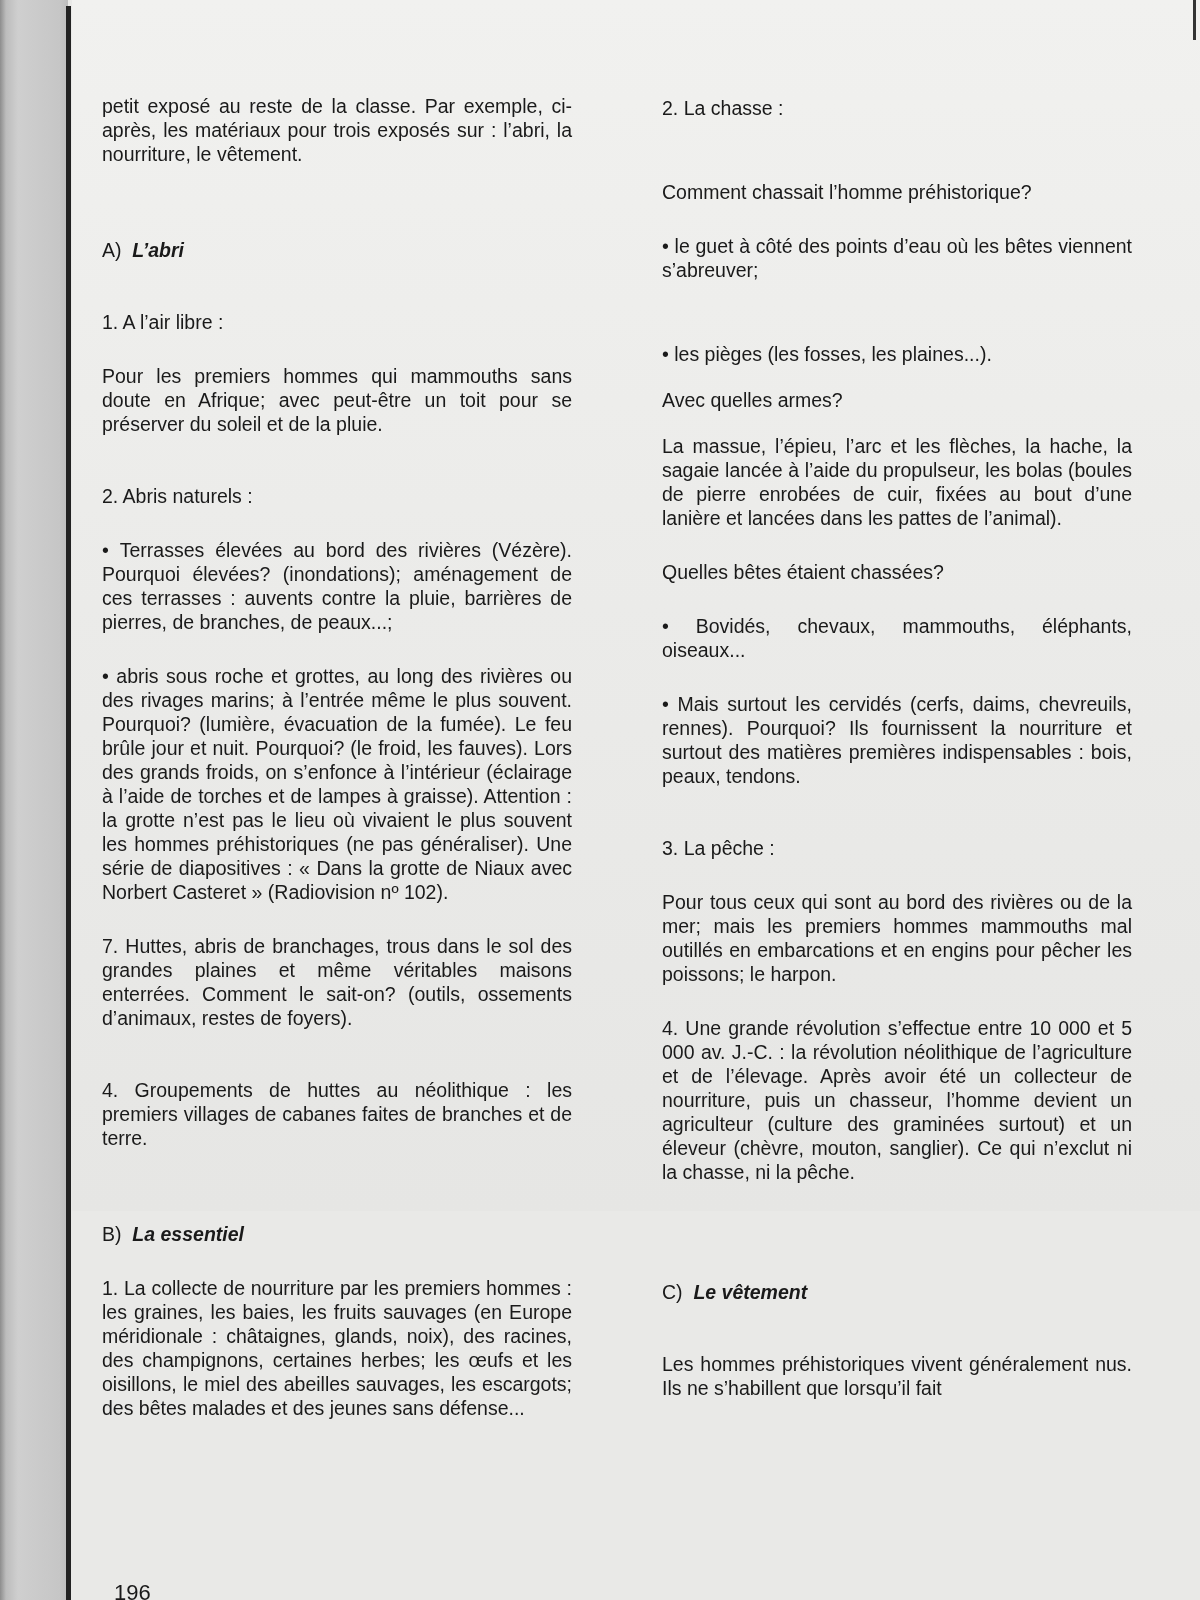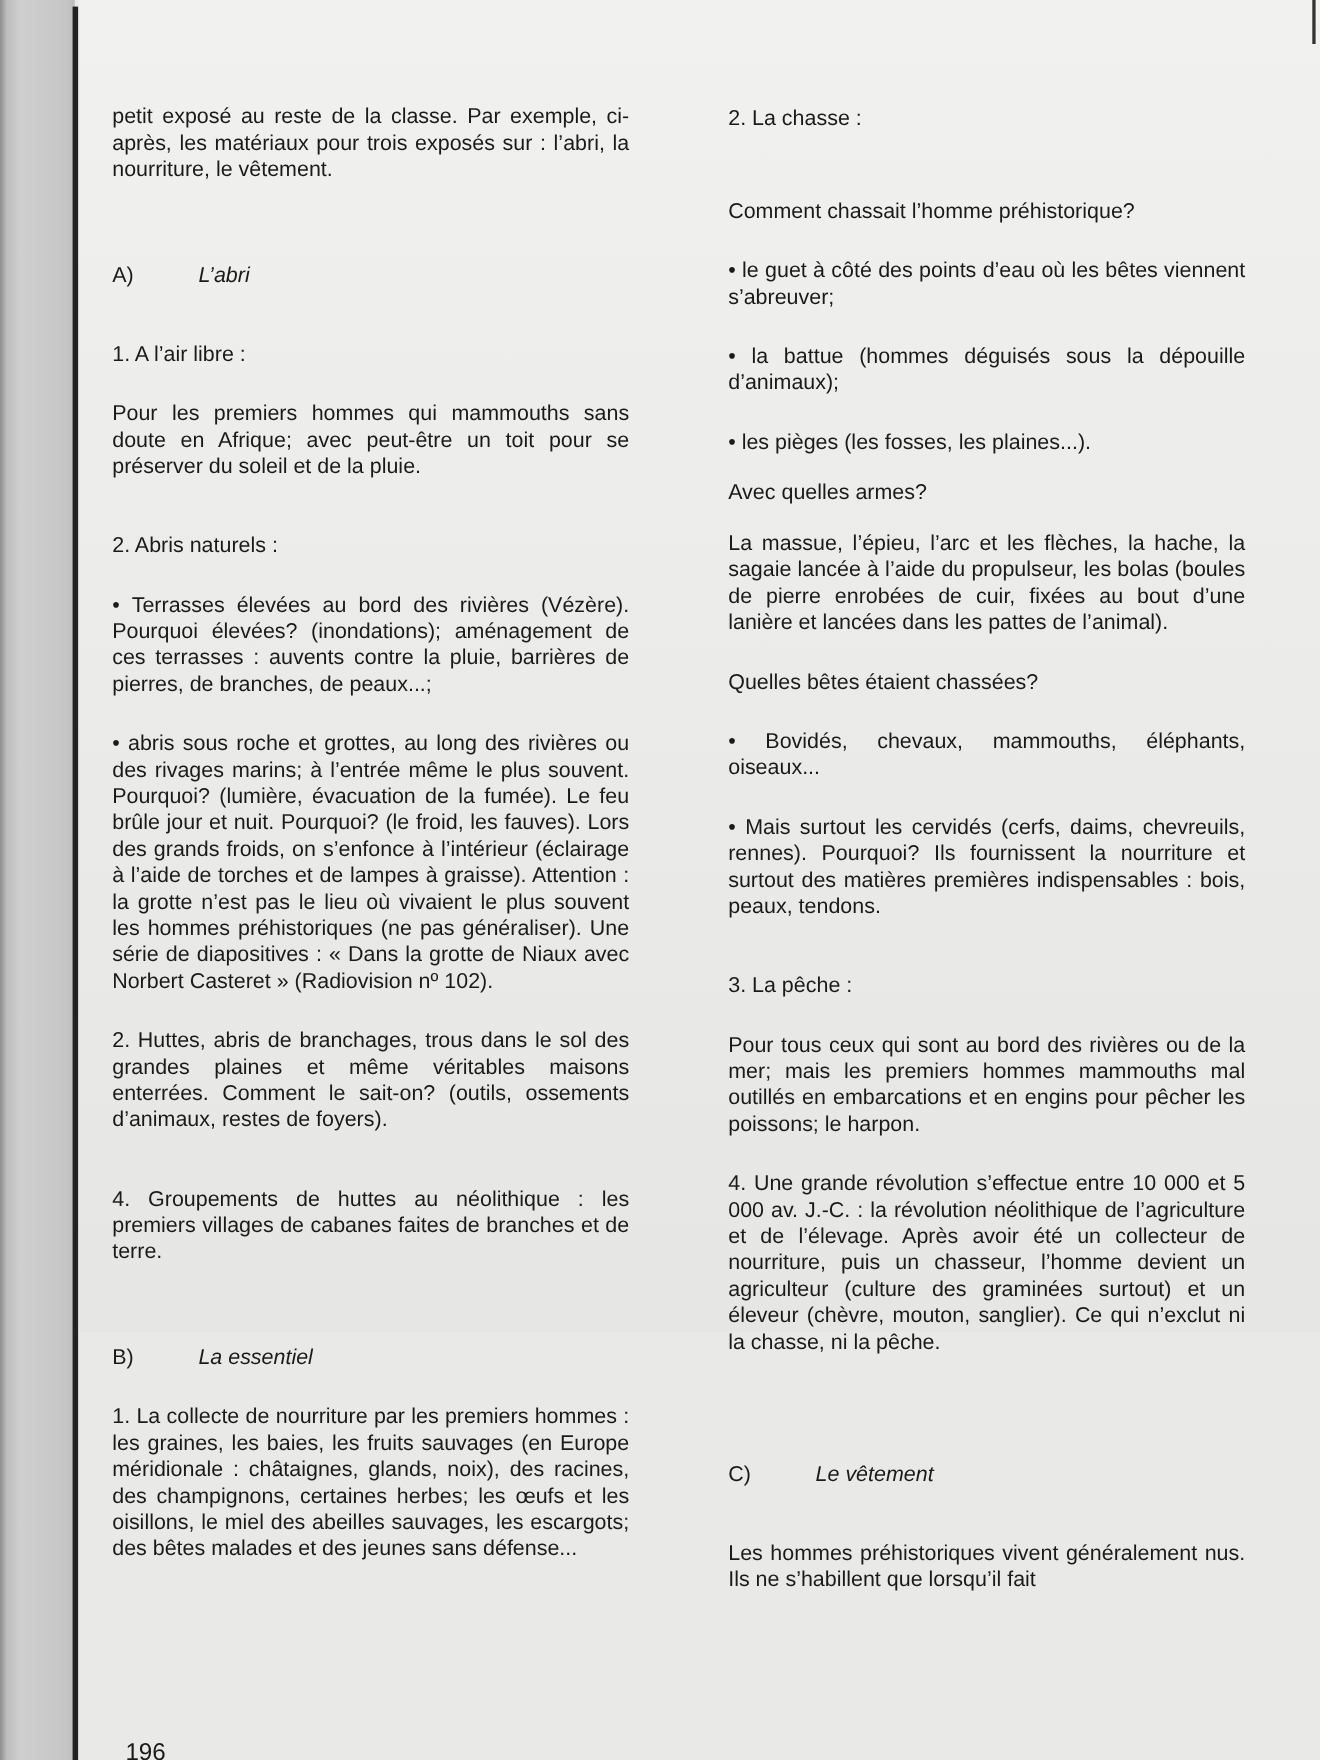--- a/index.html
+++ b/index.html
@@ -25,21 +25,21 @@
     background: linear-gradient(180deg, #f1f1ef 0%, #ebebe9 50%, #e6e6e4 100%);
   }
   .col {
     position: absolute; top: 94px; width: 470px;
     font-size: 19.5px; line-height: 24px; text-align: justify;
   }
   .col-left { left: 30px; }
   .col-right { left: 590px; top: 96px; }
   .p { margin: 0; }
   .head { margin: 0; }
-  .head em { font-weight: normal; font-style: italic; margin-left: 48px; }
+  .head em { font-weight: bold; font-style: italic; }
   .bullet::before { content: "\2022\00a0"; }
   .gap-s { height: 22px; }
   .gap-m { height: 30px; }
   .gap-l { height: 48px; }
   .gap-xl { height: 72px; }
   .page-number {
     position: absolute; left: 42px; top: 1580px; font-size: 22px;
   }
 </style>
 </head>
@@ -61,41 +61,40 @@
     <p class="p">1. A l’air libre :</p>
     <div class="gap-m"></div>
     <p class="p">Pour les premiers hommes qui mammouths sans doute en Afrique; avec peut-être un toit pour se préserver du soleil et de la pluie.</p>
     <div class="gap-l"></div>
     <p class="p">2. Abris naturels :</p>
     <div class="gap-m"></div>
     <p class="p bullet">Terrasses élevées au bord des rivières (Vézère). Pourquoi élevées? (inondations); aménagement de ces terrasses : auvents contre la pluie, barrières de pierres, de branches, de peaux...;</p>
     <div class="gap-m"></div>
     <p class="p bullet">abris sous roche et grottes, au long des rivières ou des rivages marins; à l’entrée même le plus souvent. Pourquoi? (lumière, évacuation de la fumée). Le feu brûle jour et nuit. Pourquoi? (le froid, les fauves). Lors des grands froids, on s’enfonce à l’intérieur (éclairage à l’aide de torches et de lampes à graisse). Attention : la grotte n’est pas le lieu où vivaient le plus souvent les hommes préhistoriques (ne pas généraliser). Une série de diapositives : « Dans la grotte de Niaux avec Norbert Casteret » (Radiovision nº 102).</p>
     <div class="gap-m"></div>
-    <p class="p">2. Huttes, abris de branchages, trous dans le sol des grandes plaines et même véritables maisons enterrées. Comment le sait-on? (outils, ossements d’animaux, restes de foyers).</p>
+    <p class="p">7. Huttes, abris de branchages, trous dans le sol des grandes plaines et même véritables maisons enterrées. Comment le sait-on? (outils, ossements d’animaux, restes de foyers).</p>
     <div class="gap-l"></div>
     <p class="p">4. Groupements de huttes au néolithique : les premiers villages de cabanes faites de branches et de terre.</p>
     <div class="gap-xl"></div>
     <p class="head">
       <span>B)</span>&nbsp;
       <em>La essentiel</em>
     </p>
     <div class="gap-m"></div>
     <p class="p">1. La collecte de nourriture par les premiers hommes : les graines, les baies, les fruits sauvages (en Europe méridionale : châtaignes, glands, noix), des racines, des champignons, certaines herbes; les œufs et les oisillons, le miel des abeilles sauvages, les escargots; des bêtes malades et des jeunes sans défense...</p>
   </div>
 
   <div class="col col-right">
     <p class="p">2. La chasse :</p>
     <div class="gap-m"></div>
     <div class="gap-m"></div>
     <p class="p">Comment chassait l’homme préhistorique?</p>
     <div class="gap-m"></div>
     <p class="p bullet">le guet à côté des points d’eau où les bêtes viennent s’abreuver;</p>
     <div class="gap-m"></div>
-    <p class="p bullet">la battue (hommes déguisés sous la dépouille d’animaux);</p>
     <div class="gap-m"></div>
     <p class="p bullet">les pièges (les fosses, les plaines...).</p>
     <div class="gap-s"></div>
     <p class="p">Avec quelles armes?</p>
     <div class="gap-s"></div>
     <p class="p">La massue, l’épieu, l’arc et les flèches, la hache, la sagaie lancée à l’aide du propulseur, les bolas (boules de pierre enrobées de cuir, fixées au bout d’une lanière et lancées dans les pattes de l’animal).</p>
     <div class="gap-m"></div>
     <p class="p">Quelles bêtes étaient chassées?</p>
     <div class="gap-m"></div>
     <p class="p bullet">Bovidés, chevaux, mammouths, éléphants, oiseaux...</p>

